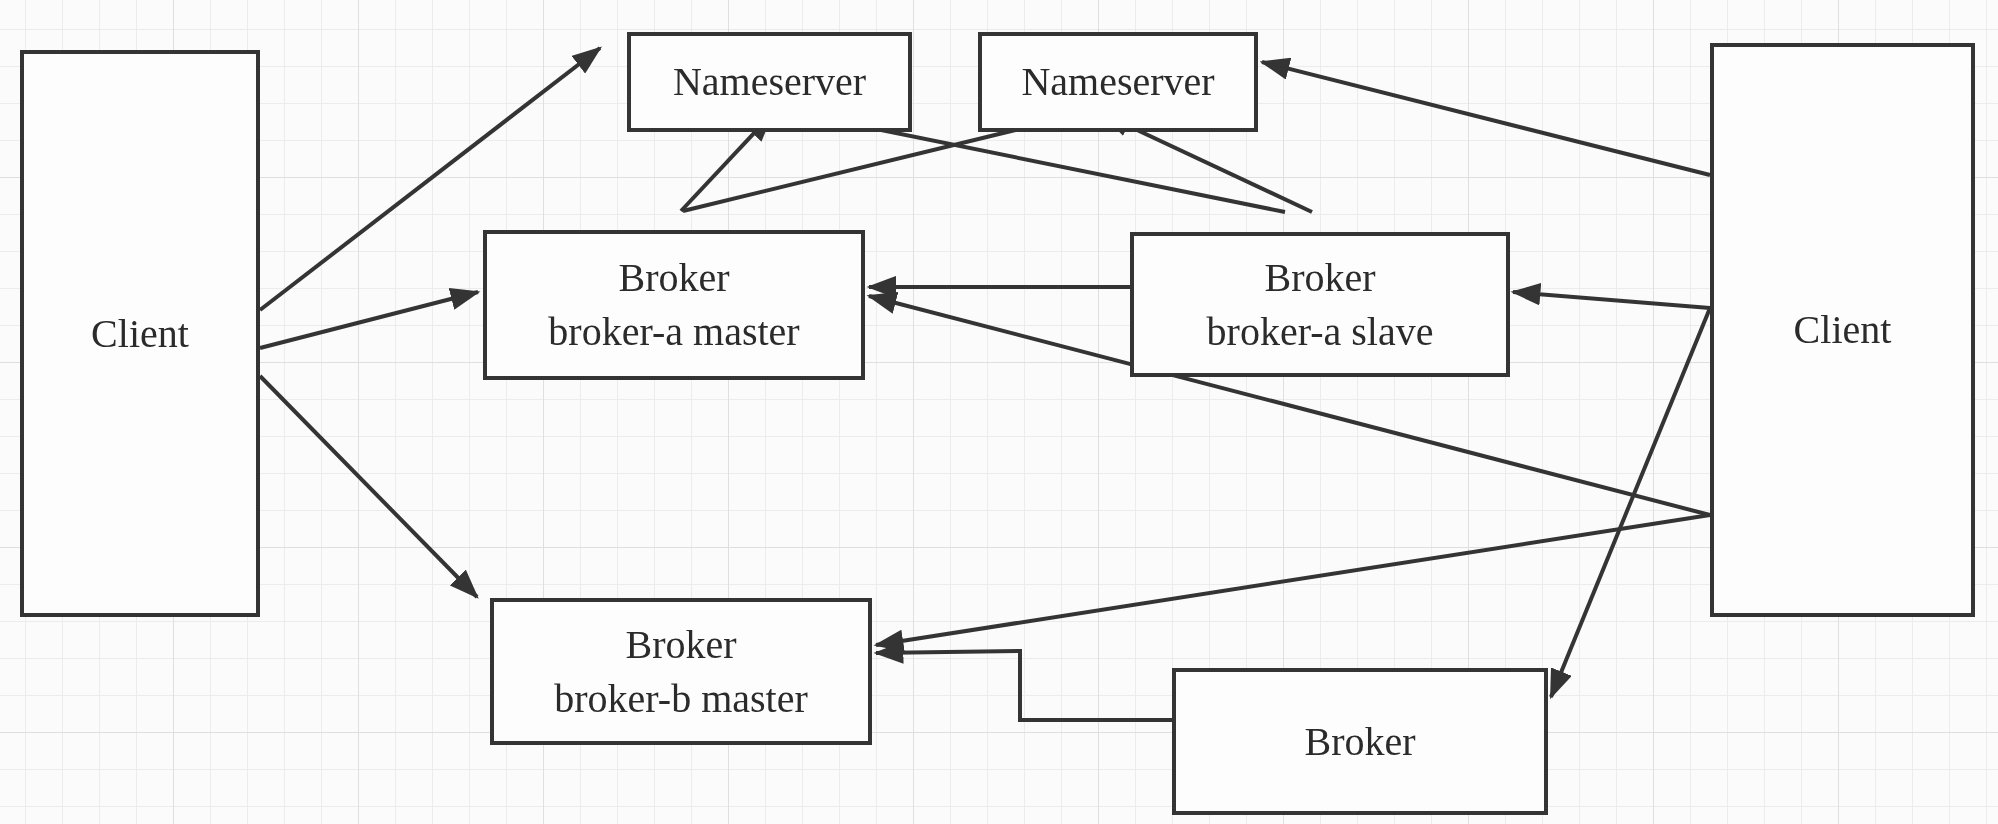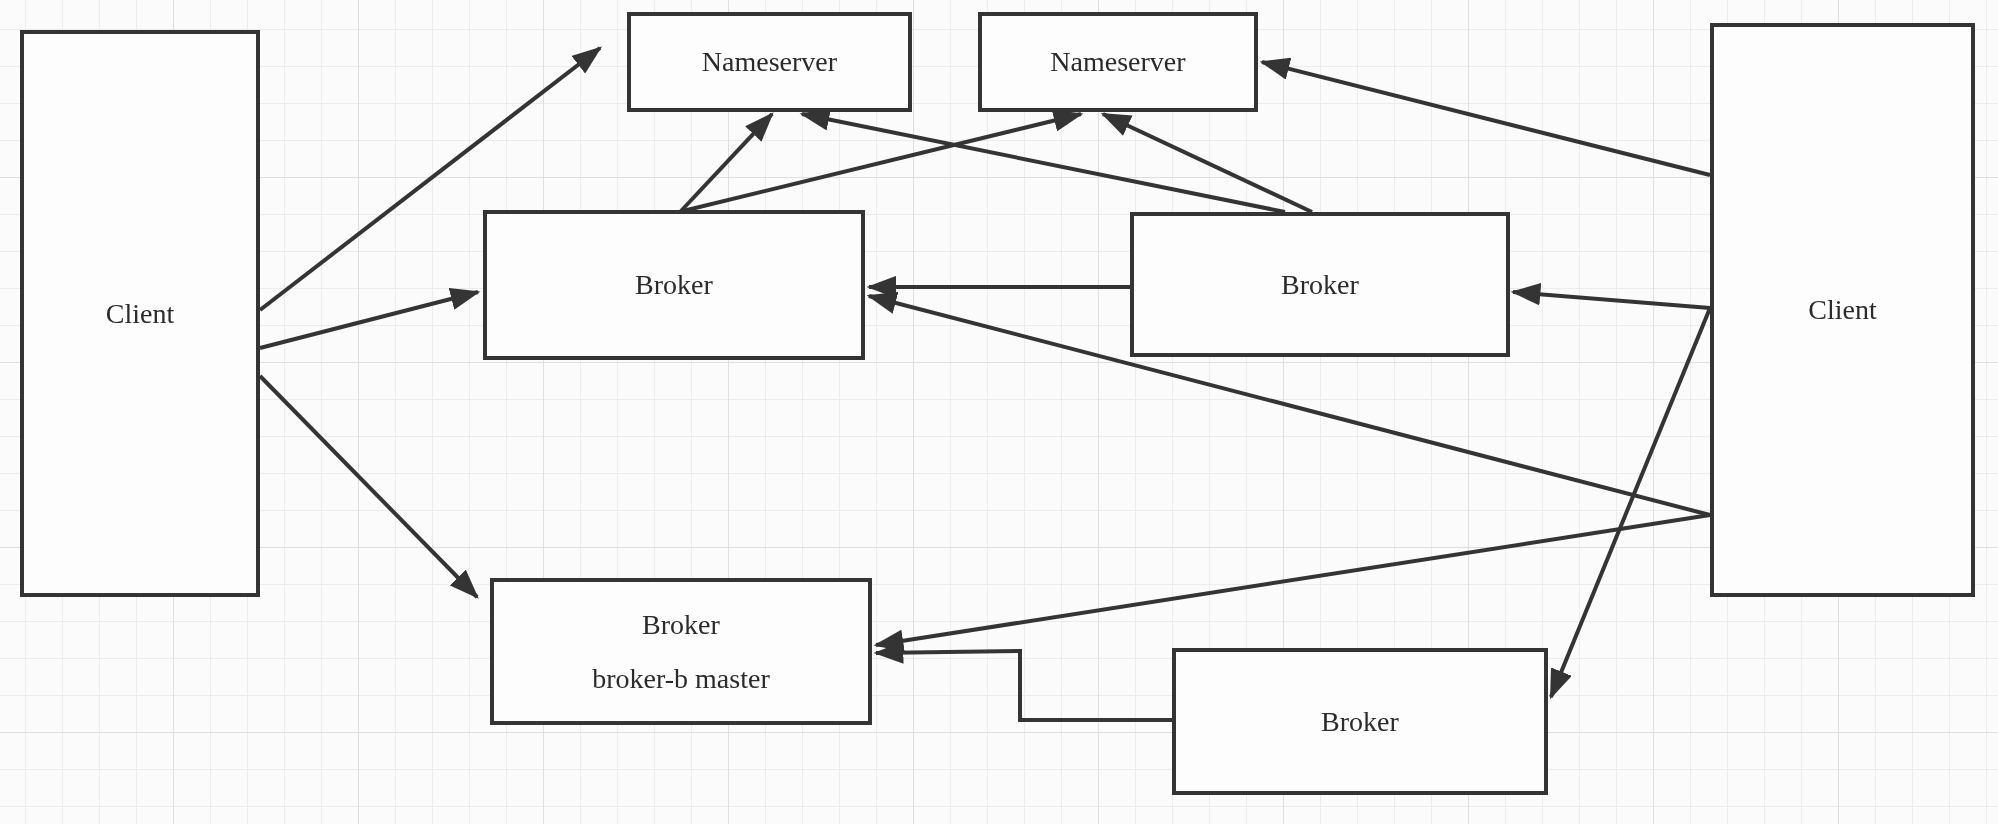--- a/index.html
+++ b/index.html
@@ -26,21 +26,21 @@
     background-size:185px 185px,185px 185px,37px 37px,37px 37px;
     background-position:-12px -8px;
   }
   svg.edges{position:absolute;left:0;top:0;width:1998px;height:824px;display:block;}
   .edge{fill:none;stroke:var(--stroke);stroke-width:4px;stroke-linejoin:miter;}
   .node{
     position:absolute;
     border:4px solid var(--stroke);
     background:var(--node-fill);
     display:flex;flex-direction:column;align-items:center;justify-content:center;
-    text-align:center;color:#2b2b2b;font-size:28px;line-height:54px;
+    text-align:center;color:#2b2b2b;font-size:40px;line-height:54px;margin-top:20px;
   }
   .node.client{gap:74px;text-align:center;}
   .node .lbl{white-space:nowrap;}
 </style>
 </head>
 <body>
 
 <div class="stage">
   <svg class="edges" xmlns="http://www.w3.org/2000/svg">
     <defs>
@@ -73,23 +73,25 @@
       <div class="lbl">Client</div>
     </div>
     <div class="node server" style="left: 627px; top: 12px; width: 285px; height: 100px;">
       <div class="lbl">Nameserver</div>
     </div>
     <div class="node server" style="left: 978px; top: 12px; width: 280px; height: 100px;">
       <div class="lbl">Nameserver</div>
     </div>
     <div class="node broker" style="left: 483px; top: 210px; width: 382px; height: 150px;">
       <div class="lbl">Broker</div>
+      <div class="lbl">broker-a master</div>
     </div>
     <div class="node broker" style="left: 1130px; top: 212px; width: 380px; height: 145px;">
       <div class="lbl">Broker</div>
+      <div class="lbl">broker-a slave</div>
     </div>
     <div class="node broker" style="left: 490px; top: 578px; width: 382px; height: 147px;">
       <div class="lbl">Broker</div>
       <div class="lbl">broker-b master</div>
     </div>
     <div class="node broker" style="left: 1172px; top: 648px; width: 376px; height: 147px;">
       <div class="lbl">Broker</div>
     </div>
   </div>
 

